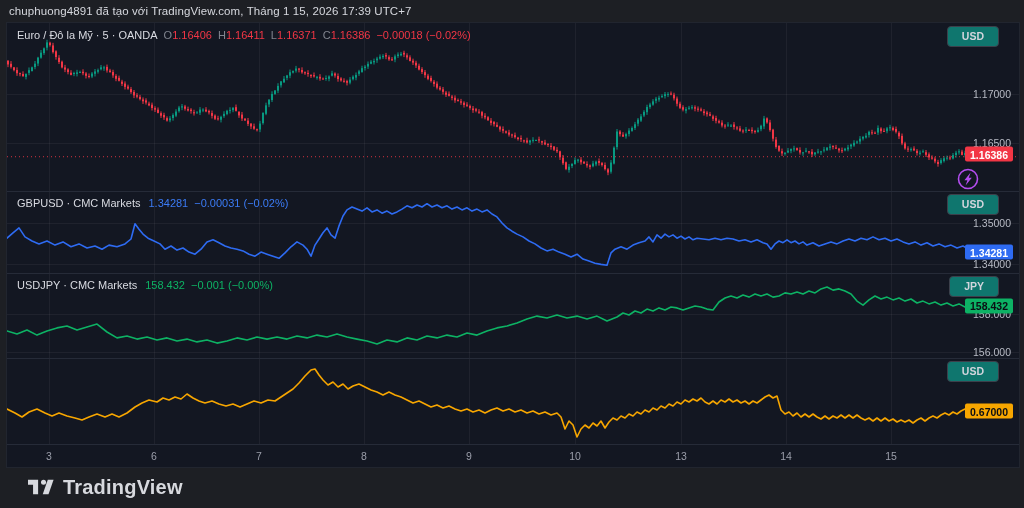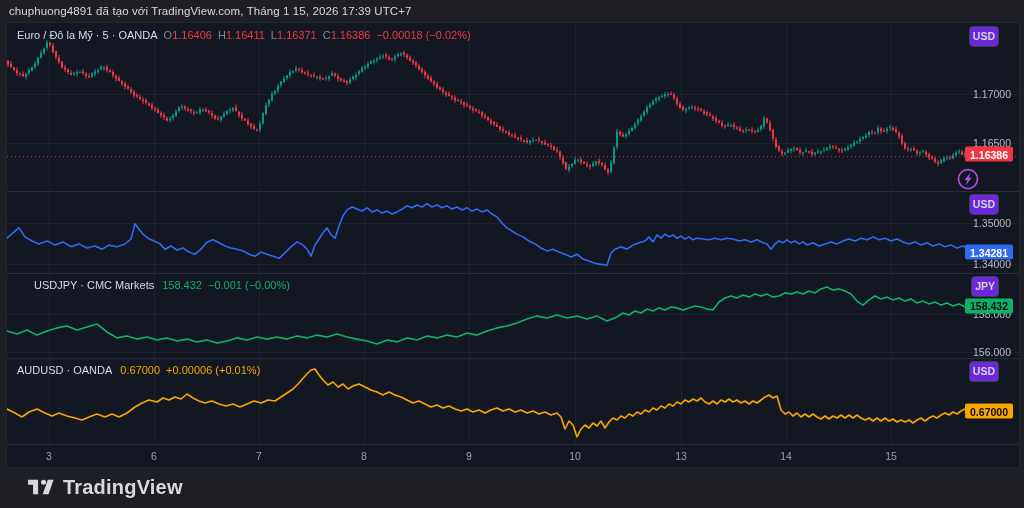--- a/index.html
+++ b/index.html
@@ -21,22 +21,22 @@
   #chart-frame svg{display:block;}
   .grid-svg{position:absolute;left:0;top:0;z-index:1;}
   .pane-svg{position:absolute;left:0;z-index:2;overflow:hidden;}
   .legend{position:absolute;left:10px;font-size:11px;white-space:nowrap;z-index:5;line-height:15px;}
   .lg-title{color:#d9dbe2;}
   .lg-k{color:#81858f;margin-left:6px;}
   .lg-v{margin-left:0;}
   .lg-price{margin-left:8px;}
   .lg-chg{margin-left:6px;text-align:right;}
   .cur-badge{
-    position:absolute;right:20px;height:19px;line-height:19px;padding:0 3px;
-    background:#6d28d9;border:1px solid #3c404b;border-radius:4px;
+    position:absolute;right:20px;height:19px;line-height:19px;padding:0 14px;
+    background:#0f766e;border:1px solid #3c404b;border-radius:4px;
     color:#d2d5dd;font-size:10.5px;font-weight:700;z-index:6;
   }
   .axis-label{
     position:absolute;right:8px;color:#b7bac4;font-size:10.5px;z-index:4;
     transform:translateY(-50%);
   }
   .price-badge{
     position:absolute;right:6px;font-size:10.5px;font-weight:700;
     padding:1.5px 5px;border-radius:2px;z-index:6;transform:translateY(-50%);
   }
@@ -734,36 +734,36 @@
       <line x1="0" y1="133.72000000000097" x2="1012" y2="133.72000000000097" stroke="#f23645" stroke-width="1" stroke-dasharray="1 3" opacity="0.85"></line>
     </svg>
     <div class="legend" style="top: 5px;"><span class="lg-title">Euro / Đô la Mỹ · 5 · OANDA</span><span class="lg-k">O</span><span class="lg-v" style="color: rgb(242, 54, 69);">1.16406</span><span class="lg-k">H</span><span class="lg-v" style="color: rgb(242, 54, 69);">1.16411</span><span class="lg-k">L</span><span class="lg-v" style="color: rgb(242, 54, 69);">1.16371</span><span class="lg-k">C</span><span class="lg-v" style="color: rgb(242, 54, 69);">1.16386</span><span class="lg-chg" style="color: rgb(242, 54, 69);">−0.00018 (−0.02%)</span></div>
     <div class="cur-badge" style="top: 3px;">USD</div>
     <div class="axis-label" style="top: 71px;">1.17000</div>
     <div class="axis-label" style="top: 120px;">1.16500</div>
     <div class="price-badge" style="top: 131.172px; background: rgb(242, 54, 69); color: rgb(255, 255, 255);">1.16386</div>
     <svg class="pane-svg" width="1012" height="82" style="top: 168px;">
       <polyline points="0,47.2 6,41.8 12,36.9 18,45.9 25,50.0 32,52.9 40,50.0 48,54.1 56,50.9 64,55.8 72,52.9 80,57.0 88,55.0 95,58.2 102,54.1 110,55.8 118,52.9 124,48.0 128,32.8 132,38.2 136,43.1 141,47.2 147,50.0 153,52.9 158,58.2 164,55.0 170,59.1 176,57.0 182,61.1 188,63.2 194,58.2 200,50.9 206,48.8 212,51.7 218,55.0 224,57.0 230,58.2 236,59.9 242,63.2 248,65.2 254,61.1 260,63.2 266,65.2 272,67.3 278,61.9 284,55.8 290,50.9 296,54.1 300,58.2 304,65.2 308,54.1 312,48.0 316,41.8 320,36.9 324,43.9 328,47.2 332,34.9 336,25.0 340,18.9 345,16.0 350,18.1 355,20.1 360,16.8 365,20.9 370,18.9 375,22.2 380,20.1 385,23.0 390,20.9 395,18.1 400,14.8 405,16.8 410,14.0 415,16.0 420,12.7 425,16.0 430,14.0 435,16.8 440,14.8 445,18.1 450,16.0 455,18.9 460,16.8 465,20.1 470,18.1 475,20.9 480,18.9 485,23.0 490,25.9 495,32.0 500,36.9 505,40.2 510,43.1 516,45.9 522,50.0 528,52.9 534,57.0 540,59.9 546,58.2 552,61.1 558,63.2 564,66.0 570,63.2 576,68.1 582,70.1 588,72.2 594,73.4 600,74.2 604,61.9 608,58.2 614,55.8 620,58.2 626,54.1 632,51.7 638,50.0 642,45.9 646,50.9 650,43.9 654,47.2 658,43.1 662,45.9 666,43.9 670,47.2 674,45.1 678,48.0 682,45.9 686,48.8 690,47.2 696,48.0 702,48.8 708,47.2 714,48.8 720,47.2 726,48.0 732,50.0 738,48.8 744,50.9 750,48.8 756,51.7 760,52.9 764,58.2 768,52.9 772,50.0 776,51.7 780,48.8 784,51.7 788,50.0 792,52.9 796,50.9 800,54.1 806,51.7 812,55.0 818,52.9 824,50.9 830,52.9 836,50.0 842,48.0 848,50.0 854,47.2 860,48.8 866,45.9 872,48.8 878,47.2 884,50.0 890,48.0 896,50.9 902,52.9 908,50.9 914,54.1 920,51.7 926,55.0 932,52.9 938,55.8 944,54.1 950,57.0 956,55.0 962,58.2 968,55.8 973,61.5" fill="none" stroke="#2e6bf2" stroke-width="1.6" stroke-linejoin="round" stroke-linecap="round"></polyline>
     </svg>
+    <div class="legend" style="top: 173px;"><span class="lg-title">GBPUSD · CMC Markets</span><span class="lg-price" style="color: rgb(59, 123, 245);">1.34281</span><span class="lg-chg" style="color: rgb(59, 123, 245);">−0.00031 (−0.02%)</span></div>
     <div class="cur-badge" style="top: 171px;">USD</div>
     <div class="axis-label" style="top: 200px;">1.35000</div>
     <div class="axis-label" style="top: 241px;">1.34000</div>
     <div class="price-badge" style="top: 229.479px; background: rgb(46, 107, 242); color: rgb(255, 255, 255);">1.34281</div>
     <svg class="pane-svg" width="1012" height="85" style="top: 250px;">
       <polyline points="0,57.9 10,61.0 20,57.0 30,62.1 40,57.9 50,54.9 60,53.0 70,57.0 80,53.9 90,51.1 100,59.0 110,64.9 120,63.0 130,66.1 140,64.0 150,67.0 160,64.9 170,68.0 180,66.1 190,68.9 200,67.0 210,70.1 220,68.0 230,64.9 240,67.0 250,64.0 260,66.1 270,64.0 280,66.1 290,63.0 300,64.9 310,62.1 320,64.0 330,61.0 340,64.0 350,66.1 360,68.0 370,71.0 380,67.0 390,68.9 400,64.9 410,67.0 420,63.0 430,64.9 440,62.1 450,64.0 460,60.0 470,62.1 480,57.9 490,54.9 500,53.0 510,49.9 520,45.9 530,43.1 540,45.0 550,42.0 560,45.0 570,43.1 580,45.9 590,43.1 600,48.0 610,44.0 616,40.0 622,42.0 628,38.0 634,40.0 640,36.1 646,38.0 652,34.9 658,37.0 664,34.0 670,34.9 676,37.0 682,34.9 688,33.0 694,34.0 700,36.1 706,37.0 712,29.0 718,25.0 724,23.0 730,25.0 736,22.0 742,24.1 748,21.0 754,23.0 760,21.0 766,24.1 772,23.0 778,19.9 784,21.0 790,19.0 796,21.0 802,18.0 808,19.9 814,15.9 820,14.0 826,17.1 832,15.9 838,18.0 844,21.0 850,28.1 856,32.1 862,26.9 868,23.0 874,26.0 880,24.1 886,26.9 892,25.0 898,28.1 904,26.0 910,30.0 916,28.1 922,30.9 928,29.0 934,32.1 940,30.0 946,33.0 952,30.9 958,34.0 964,32.1 969,33.4 973,32.8" fill="none" stroke="#0db264" stroke-width="1.6" stroke-linejoin="round" stroke-linecap="round"></polyline>
     </svg>
-    <div class="legend" style="top: 255px; margin-left: 17px;"><span class="lg-title">USDJPY · CMC Markets</span><span class="lg-price" style="color: rgb(13, 178, 100);">158.432</span><span class="lg-chg" style="color: rgb(13, 178, 100);">−0.001 (−0.00%)</span></div>
+    <div class="legend" style="top: 255px;"><span class="lg-title">USDJPY · CMC Markets</span><span class="lg-price" style="color: rgb(13, 178, 100);">158.432</span><span class="lg-chg" style="color: rgb(13, 178, 100);">−0.001 (−0.00%)</span></div>
     <div class="cur-badge" style="top: 253px; margin-left: 24px;">JPY</div>
     <div class="axis-label" style="top: 291px;">158.000</div>
     <div class="axis-label" style="top: 329px;">156.000</div>
     <div class="price-badge" style="top: 282.792px; background: rgb(13, 178, 100); color: rgb(11, 14, 20);">158.432</div>
     <svg class="pane-svg" width="1012" height="86" style="top: 335px;">
       <polyline points="0,51.0 8,55.0 15,59.0 22,54.0 30,51.0 38,55.0 45,58.0 52,55.0 60,58.0 68,60.0 75,62.0 82,59.0 90,56.0 98,59.0 105,56.0 112,59.0 120,55.0 128,49.0 135,45.0 142,42.0 150,44.0 156,40.0 162,42.0 168,39.0 174,41.0 180,36.0 186,40.0 192,43.0 198,45.0 205,43.0 212,46.0 219,48.0 226,46.0 233,49.0 240,46.0 247,43.0 254,45.0 261,42.0 268,43.0 274,39.0 280,35.0 286,31.0 292,25.0 298,18.0 304,12.0 308,11.0 312,17.0 316,22.0 321,27.0 326,24.0 331,29.0 336,26.0 341,31.0 346,28.0 352,26.0 358,29.0 364,32.0 370,34.0 376,37.0 382,34.0 388,37.0 394,39.0 400,42.0 406,45.0 412,43.0 418,46.0 424,49.0 430,47.0 436,50.0 442,48.0 448,51.0 454,53.0 460,51.0 466,54.0 472,52.0 478,55.0 484,52.0 490,50.0 496,53.0 502,51.0 508,54.0 514,52.0 520,55.0 526,53.0 532,56.0 538,54.0 544,57.0 550,55.0 554,59.0 558,71.0 562,63.0 566,67.0 570,79.0 574,71.0 578,67.0 582,70.0 586,65.0 590,68.0 594,63.0 598,70.0 602,64.0 606,60.0 610,62.0 614,58.0 618,60.0 622,56.0 626,58.0 630,54.0 634,56.0 638,52.0 642,54.0 646,50.0 650,52.0 654,48.0 658,50.0 662,46.0 666,48.0 670,44.0 674,46.0 678,42.0 682,44.0 686,41.0 690,43.0 694,40.0 698,44.0 702,46.0 706,43.0 710,46.0 714,42.0 718,44.0 722,41.0 726,44.0 730,42.0 734,45.0 738,43.0 742,46.0 746,43.0 750,45.0 754,42.0 758,39.0 762,37.0 766,40.0 770,38.0 774,52.0 778,56.0 782,54.0 786,58.0 790,55.0 794,59.0 798,56.0 802,59.0 806,56.0 810,59.0 814,61.0 818,58.0 822,61.0 826,58.0 830,60.0 834,57.0 838,60.0 842,57.0 846,60.0 850,57.0 854,60.0 858,62.0 862,60.0 866,63.0 870,60.0 874,63.0 878,60.0 882,63.0 886,61.0 890,64.0 894,62.0 898,64.0 902,62.0 906,65.0 910,62.0 914,60.0 918,63.0 922,60.0 926,58.0 930,60.0 934,57.0 938,55.0 942,57.0 946,54.0 950,56.0 954,53.0 958,51.0 962,53.0 966,50.0 970,48.0 973,53.0" fill="none" stroke="#f7a600" stroke-width="1.6" stroke-linejoin="round" stroke-linecap="round"></polyline>
     </svg>
-    <div class="legend" style="top: 340px;"><span class="lg-title">AUDUSD · OANDA</span><span class="lg-price" style="color: rgb(247, 166, 0);">0.67000</span><span class="lg-chg" style="color: rgb(247, 166, 0);">+0.00006 (+0.01%)</span></div>
     <div class="cur-badge" style="top: 338px;">USD</div>
     <div class="price-badge" style="top: 388px; background: rgb(247, 166, 0); color: rgb(11, 14, 20);">0.67000</div>
     <div class="time-axis">
       <div class="time-label" style="left: 42px;">3</div>
       <div class="time-label" style="left: 147px;">6</div>
       <div class="time-label" style="left: 252px;">7</div>
       <div class="time-label" style="left: 357px;">8</div>
       <div class="time-label" style="left: 462px;">9</div>
       <div class="time-label" style="left: 568px;">10</div>
       <div class="time-label" style="left: 674px;">13</div>

